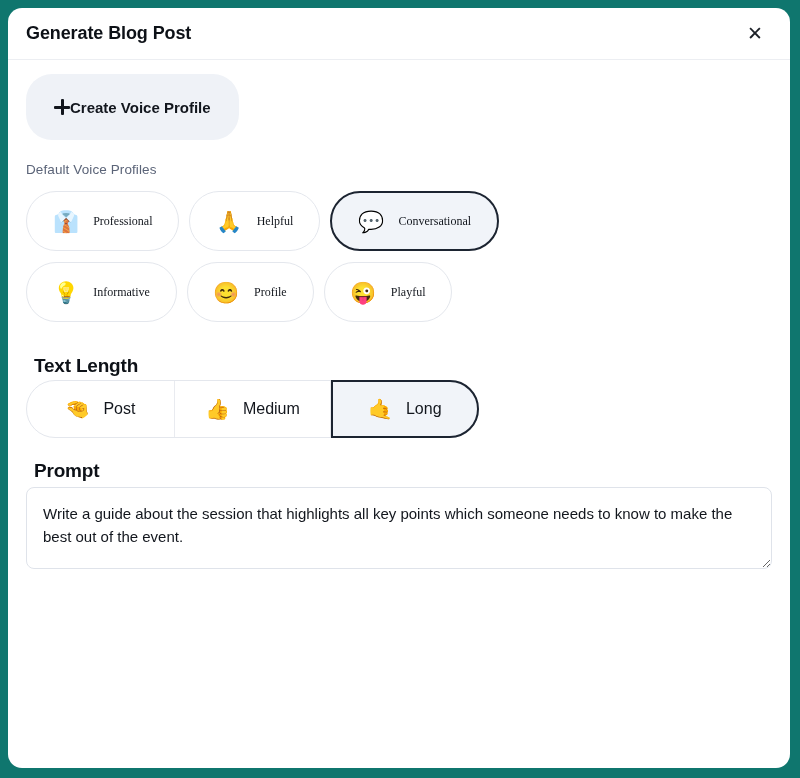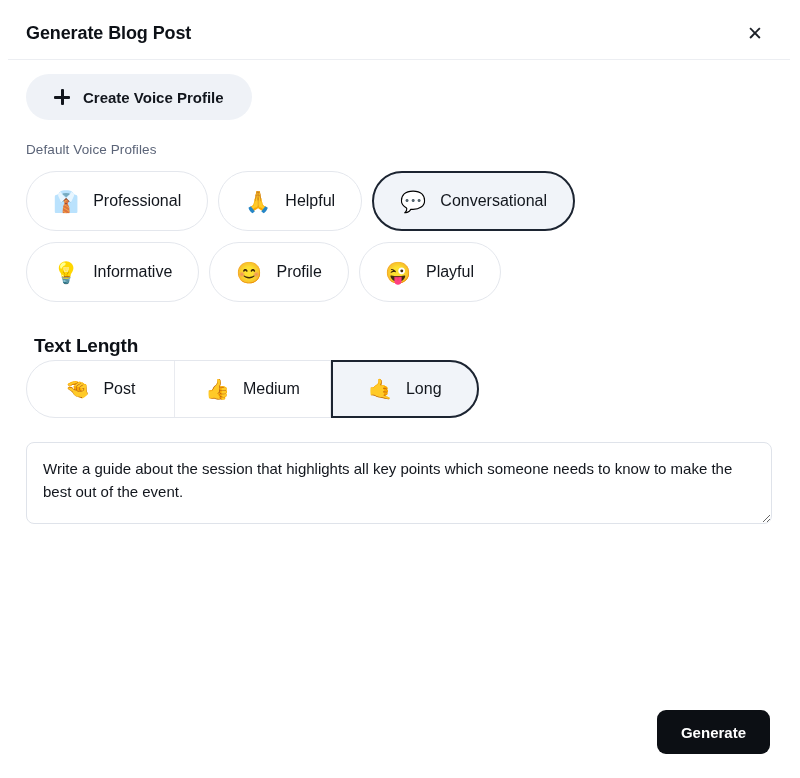--- a/index.html
+++ b/index.html
@@ -7,21 +7,21 @@
     margin: 0; padding: 0;
     width: 800px; height: 778px;
     background: #000000;
     font-family: "Liberation Sans", sans-serif;
     overflow: hidden;
   }
 
   .screen {
     position: relative;
     width: 800px; height: 778px;
-    background: #ffffff;
+    background: #0f766e;
     padding: 8px 10px 10px 8px;
   }
 
   .dialog {
     position: relative;
     width: 100%;
     height: 100%;
     background: #ffffff;
     border-radius: 14px;
     display: flex;
@@ -68,22 +68,21 @@
     font-size: 13.5px;
     color: #5b6478;
     margin: 0 0 14px 0;
     letter-spacing: 0.1px;
   }
 
   
   .create-profile-btn {
     display: inline-flex;
     align-items: center;
-    gap: 13px;
-    height: 46px;
+    height: 66px;
     padding: 2px 28px;
     border-radius: 26px;
     background: #eff2f7;
     border: none;
     cursor: pointer;
     font-family: "Liberation Sans", sans-serif;
   }
   .plus-icon {
     display: inline-block;
     position: relative;
@@ -127,23 +126,24 @@
   .chip.selected {
     background: #f1f4f9;
     border: 2px solid #1c2431;
   }
   .chip-emoji {
     font-size: 21px;
     line-height: 1;
     flex: 0 0 auto;
   }
   .chip-label {
-    font-size: 16px;
+    font-size: 12px;
     color: #12161d;
     white-space: nowrap;
+    font-family: Liberation Serif, serif;
   }
 
   
   .section-title {
     font-size: 19px;
     font-weight: 700;
     color: #0d1117;
     margin: 0 0 3px 8px;
     letter-spacing: -0.2px;
   }
@@ -298,22 +298,20 @@
         </button>
         <button class="segment selected">
           <span class="seg-emoji">🤙</span>
           <span class="seg-label">Long</span>
         </button>
       </div>
 
       <div class="section-gap"></div>
 
       
+      <div class="section-title">Prompt</div>
 
       <textarea class="prompt-area" placeholder="Fine-tune your post with a prompt to guide your writing" style="">Write a guide about the session that highlights all key points which someone needs to know to make the best out of the event.</textarea>
     </div>
 
-    <div class="dialog-footer">
-      <button class="generate-btn">Generate</button>
-    </div>
 
   </div>
 </div>
 
 </body></html>

